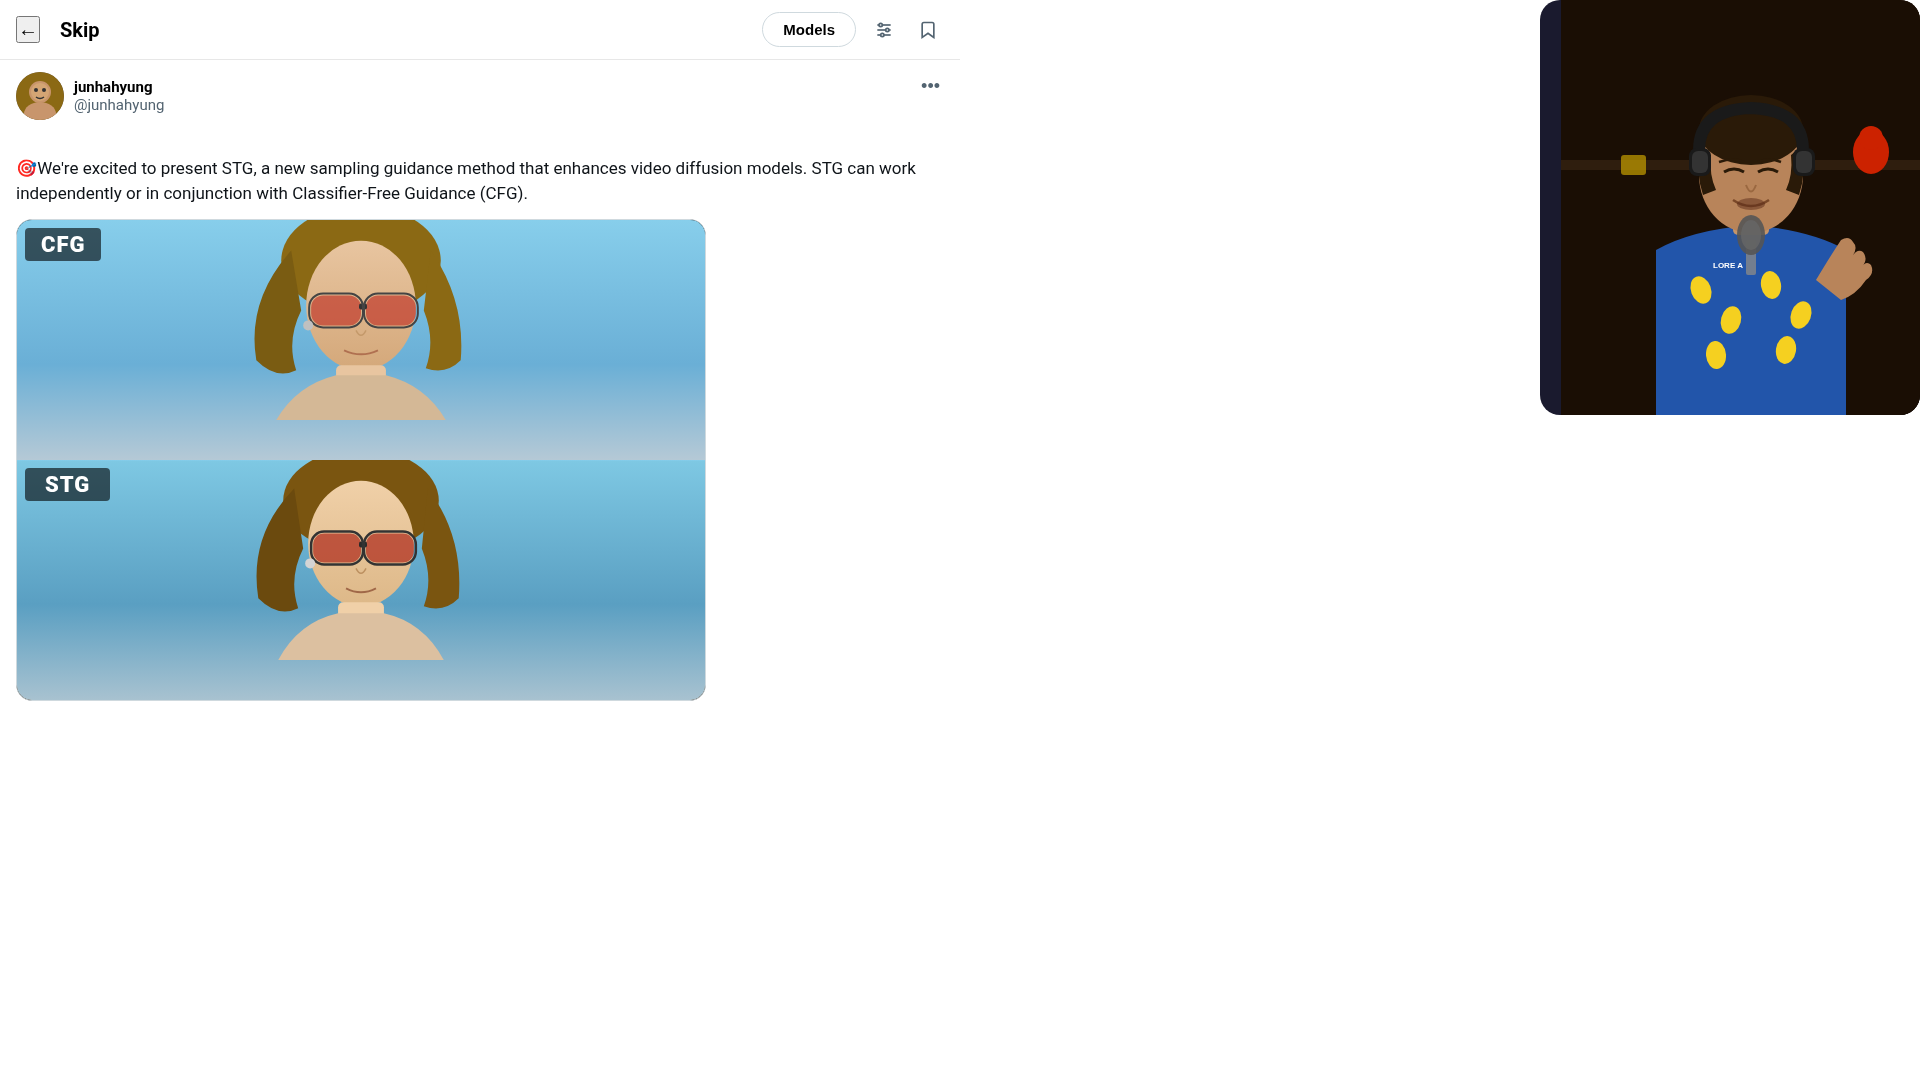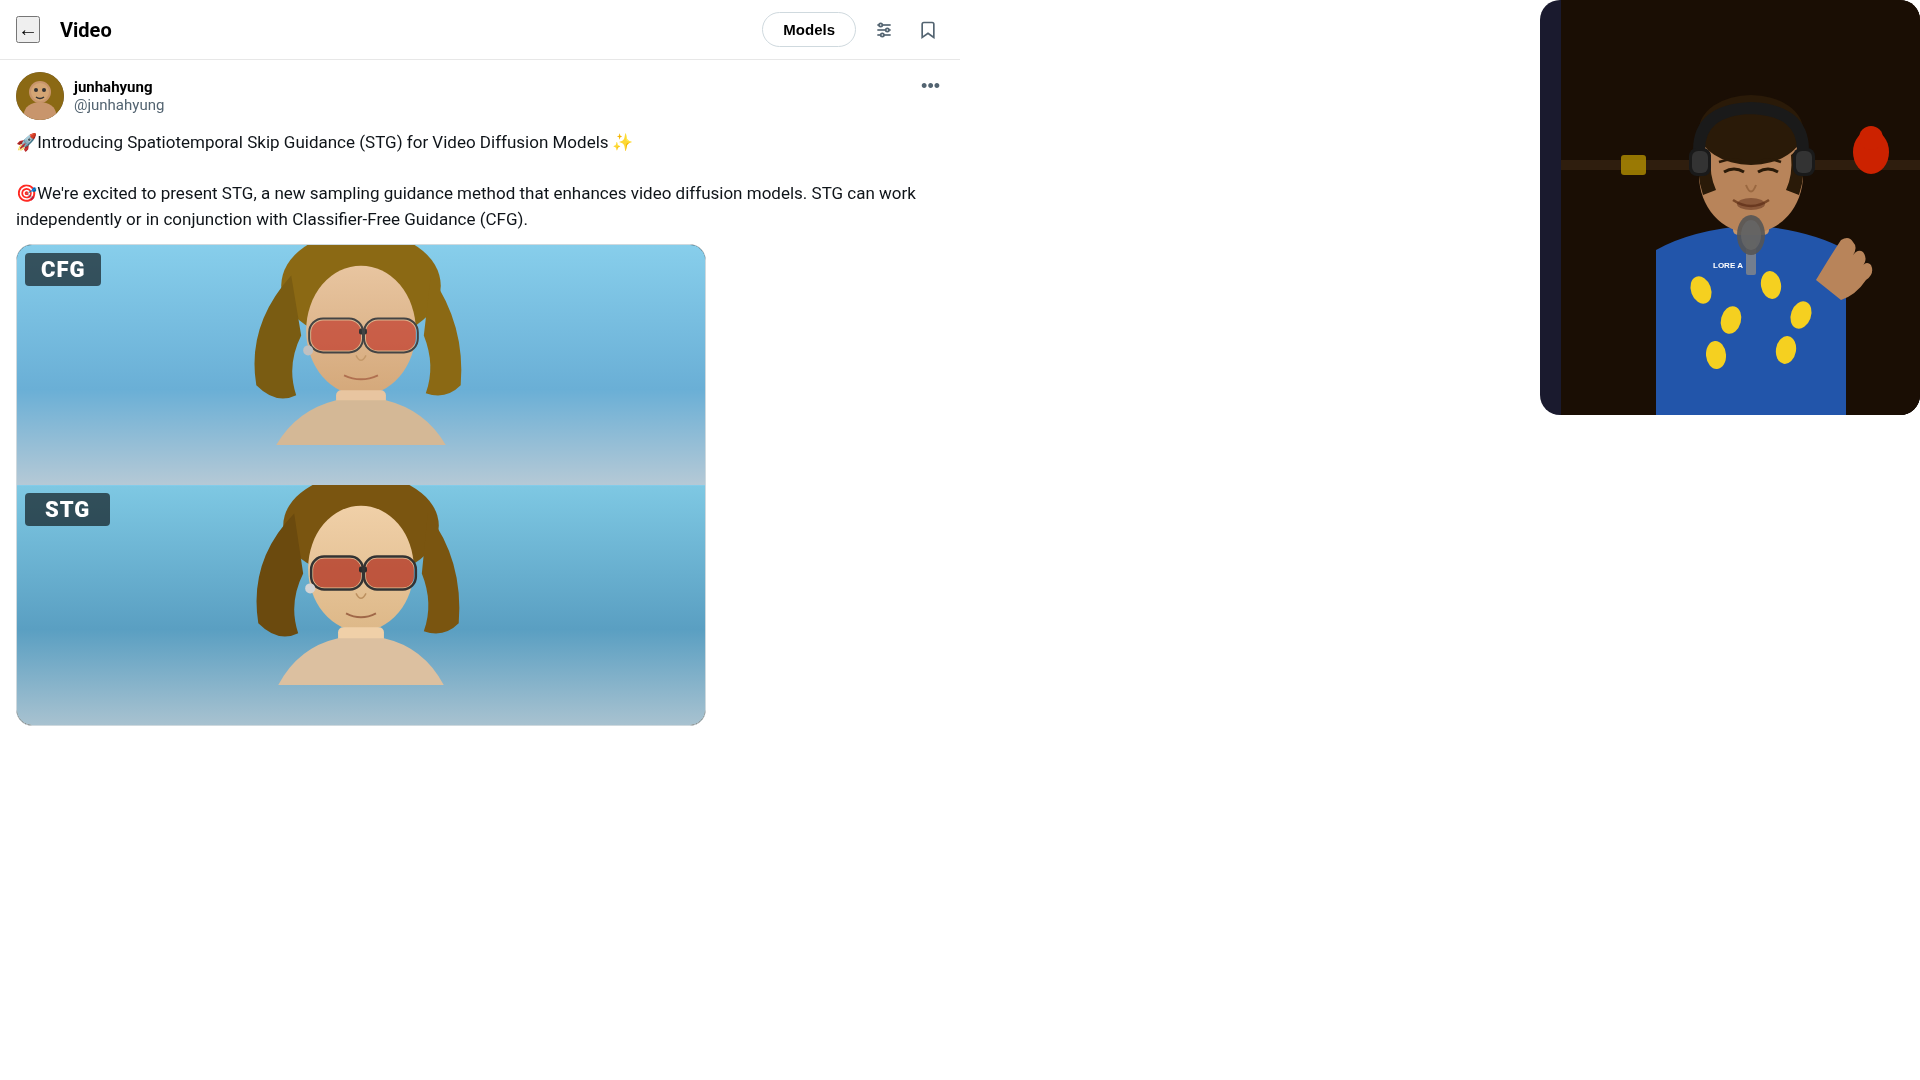--- a/index.html
+++ b/index.html
@@ -247,21 +247,21 @@
     }
   </style>
 </head>
 <body>
 
 <div class="main-content">
 
   <div class="header">
     <div class="header-left">
       <button class="back-arrow">←</button>
-      <span class="header-title">Video</span>
+      <span class="header-title">Skip</span>
     </div>
     <div class="header-right">
       <button class="reply-button">Models</button>
       <button class="icon-button">
         <svg width="20" height="20" viewBox="0 0 24 24" fill="none" stroke="currentColor" stroke-width="2">
           <line x1="4" y1="6" x2="20" y2="6"></line>
           <line x1="4" y1="12" x2="20" y2="12"></line>
           <line x1="4" y1="18" x2="20" y2="18"></line>
           <circle cx="8" cy="6" r="2" fill="white" stroke="currentColor"></circle>
           <circle cx="16" cy="12" r="2" fill="white" stroke="currentColor"></circle>
@@ -295,21 +295,20 @@
         </div>
         <div>
           <span class="user-name">junhahyung</span>
           <span class="user-handle">@junhahyung</span>
         </div>
       </div>
       <button class="more-button">•••</button>
     </div>
 
     <div class="post-text">
-      <p>🚀Introducing Spatiotemporal Skip Guidance (STG) for Video Diffusion Models ✨</p>
       <br>
       <p>🎯We're excited to present STG, a new sampling guidance method that enhances video diffusion models. STG can work independently or in conjunction with Classifier-Free Guidance (CFG).</p>
     </div>
 
     <div class="post-image-container">
       <div class="comparison-image">
 
         <div class="comparison-top">
           <div class="label-cfg">CFG</div>
           

